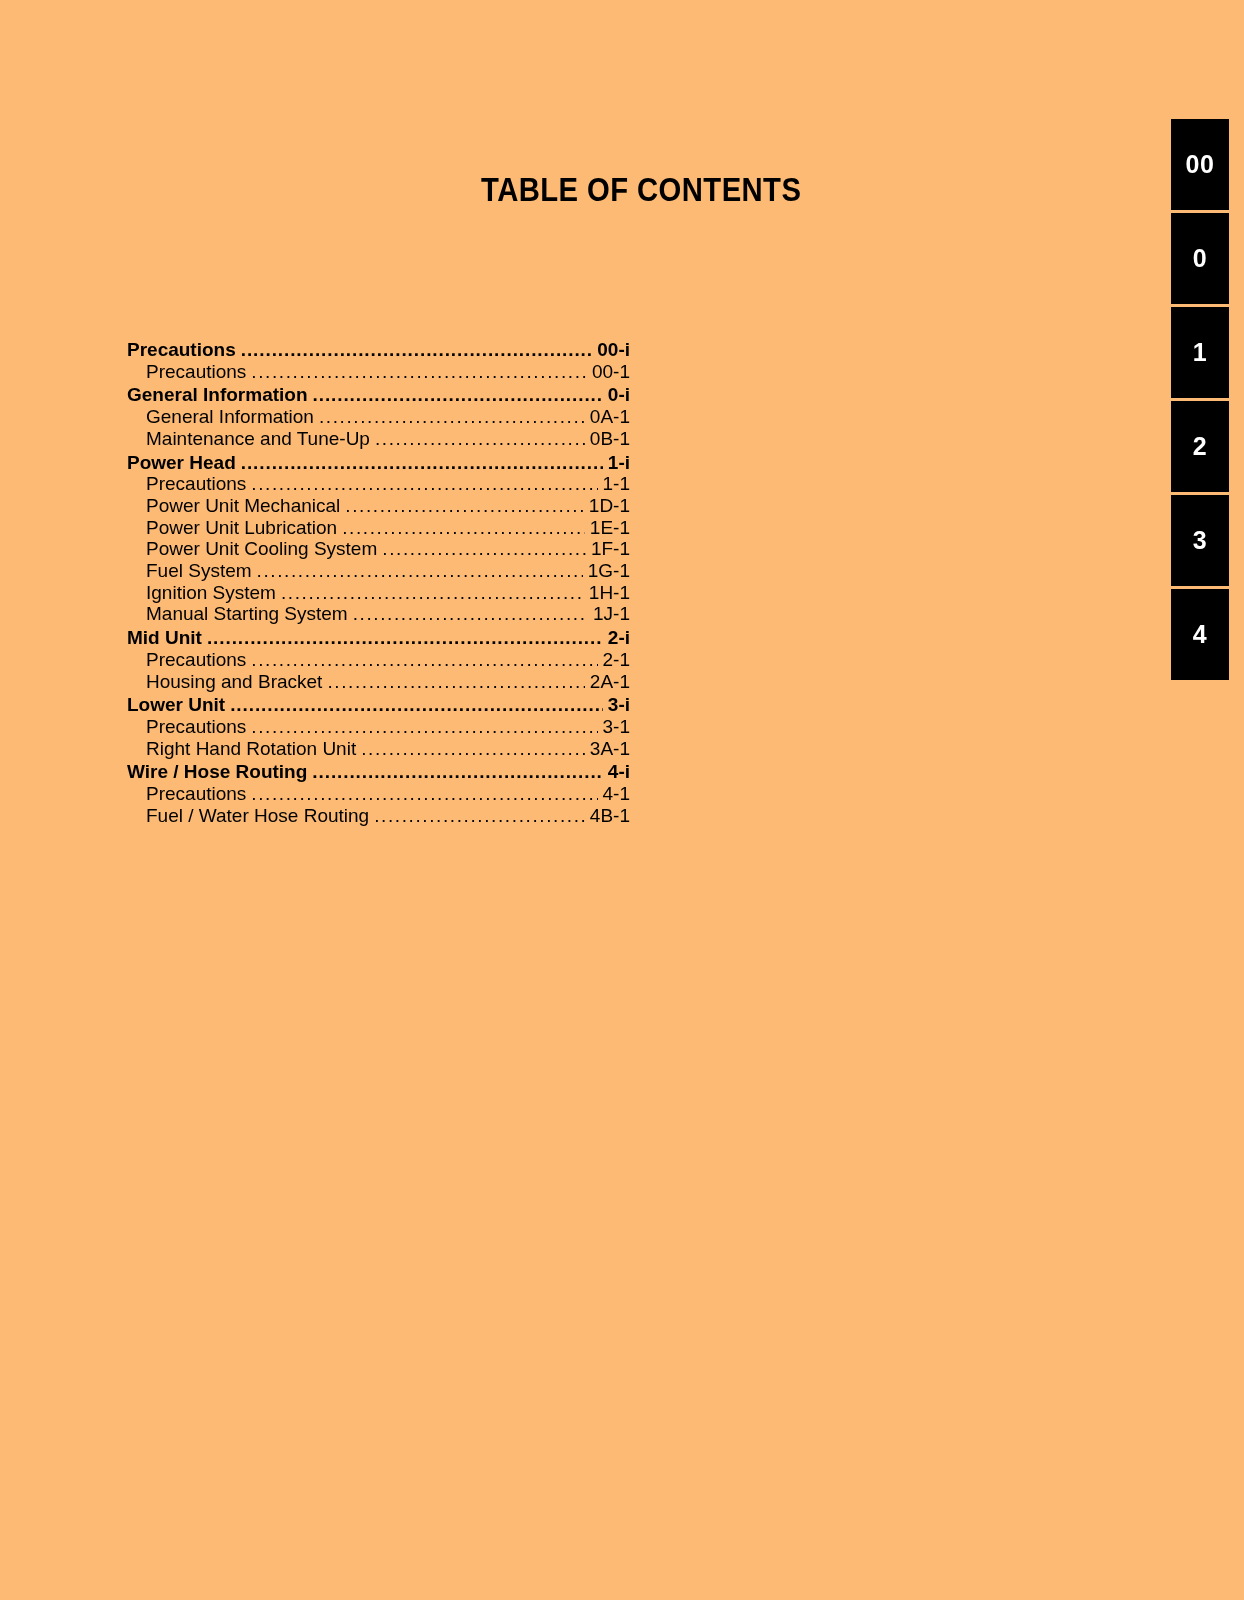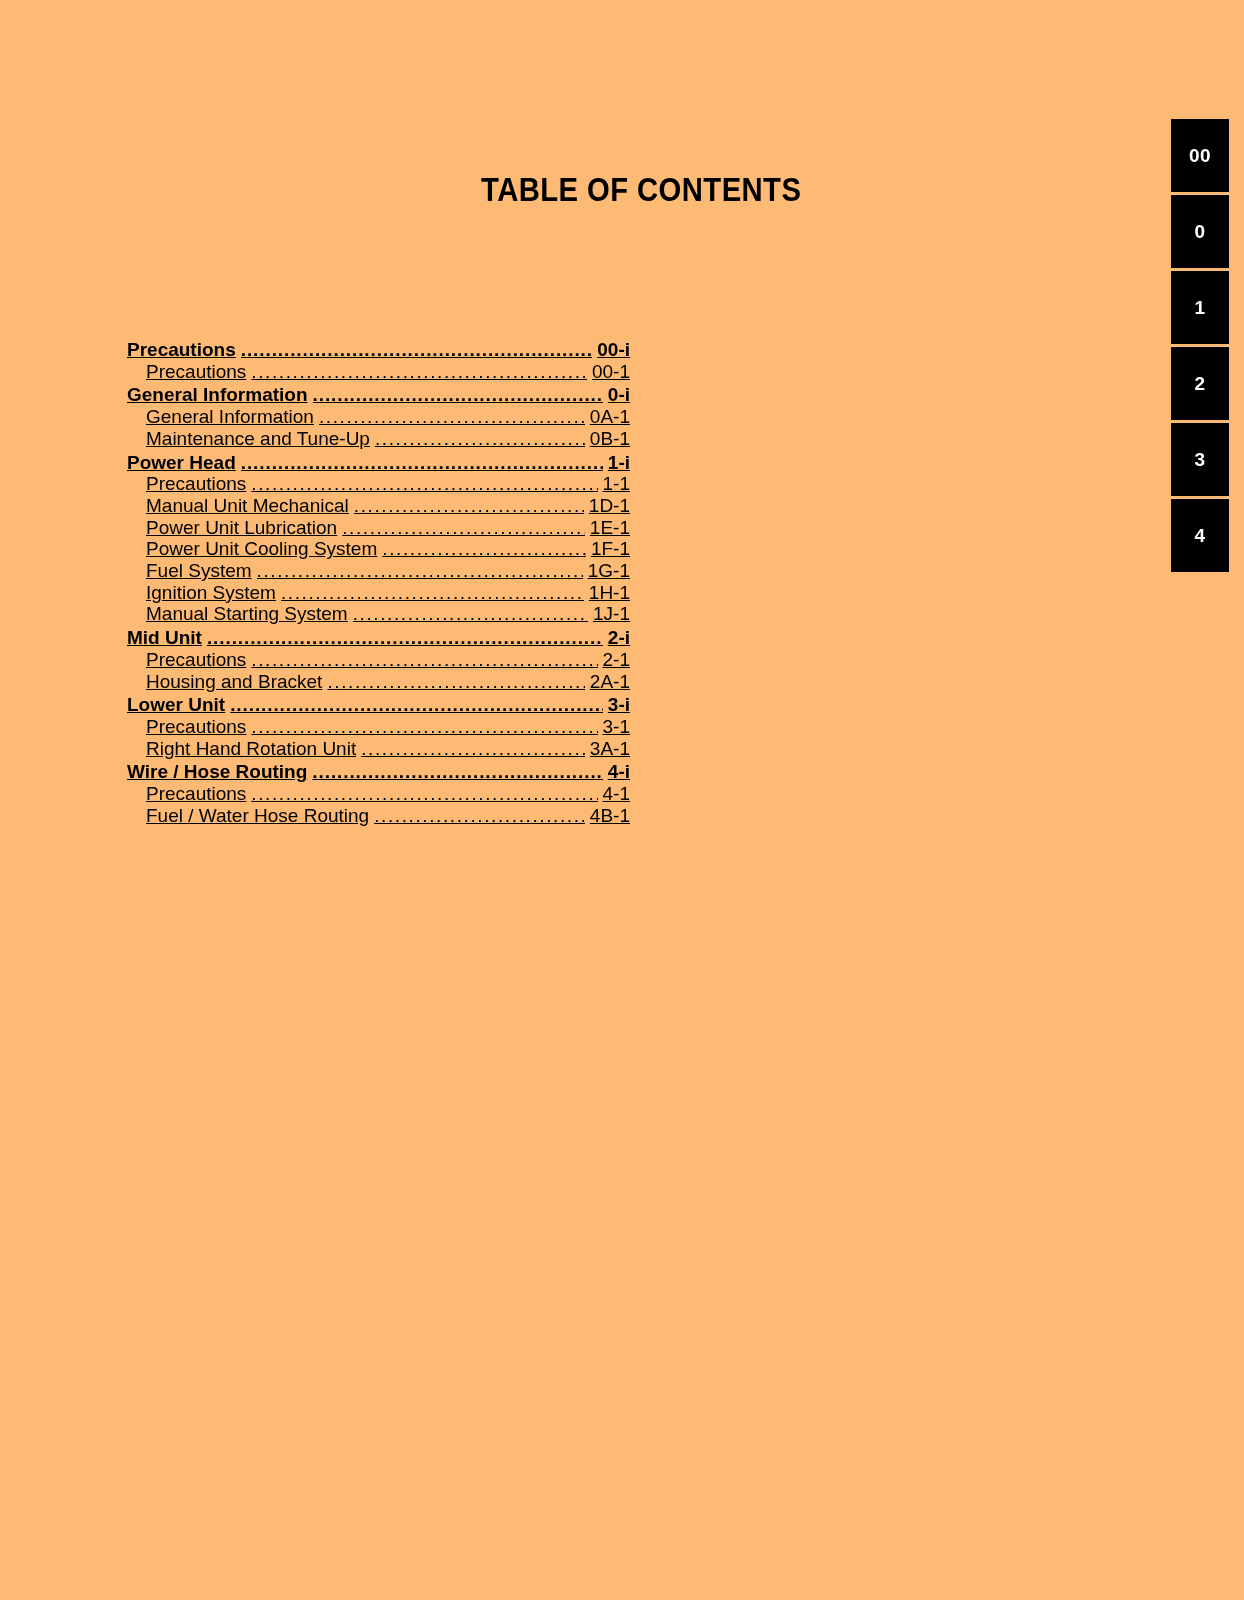--- a/index.html
+++ b/index.html
@@ -39,21 +39,20 @@
     top: 339px;
     width: 503px;
     font-size: 19px;
     line-height: 21.7px;
   }
   .toc-section { margin-top: 2px; }
   .toc-section:first-child { margin-top: 0; }
   .row {
     display: flex;
     align-items: flex-end;
-    text-decoration: underline;
   }
   .row.head { font-weight: 700; }
   .row.item { padding-left: 19px; }
   .lbl {
     white-space: nowrap;
     flex: 0 0 auto;
   }
   .dots {
     flex: 1 1 auto;
     min-width: 12px;
@@ -71,29 +70,29 @@
     white-space: nowrap;
     flex: 0 0 auto;
   }
   .tabs {
     position: absolute;
     left: 1171px;
     top: 119px;
     width: 58px;
   }
   .tab {
-    height: 73px;
+    height: 91px;
     margin-bottom: 3px;
     background: #000000;
     color: #ffffff;
     display: flex;
     align-items: center;
     justify-content: center;
     font-weight: 700;
-    font-size: 19px;
+    font-size: 25px;
     letter-spacing: 0.5px;
   }
 </style>
 </head>
 <body>
 
 <div class="page">
 
   <div class="title-wrap">
     <span class="title-inner">TABLE OF CONTENTS</span>
@@ -134,21 +133,21 @@
           <span class="lbl">Power Head</span>
           <span class="dots"></span>
           <span class="pg">1-i</span>
         </div>
         <div class="row item">
           <span class="lbl">Precautions</span>
           <span class="dots"></span>
           <span class="pg">1-1</span>
         </div>
         <div class="row item">
-          <span class="lbl">Manual Unit Mechanical</span>
+          <span class="lbl">Power Unit Mechanical</span>
           <span class="dots"></span>
           <span class="pg">1D-1</span>
         </div>
         <div class="row item">
           <span class="lbl">Power Unit Lubrication</span>
           <span class="dots"></span>
           <span class="pg">1E-1</span>
         </div>
         <div class="row item">
           <span class="lbl">Power Unit Cooling System</span>

